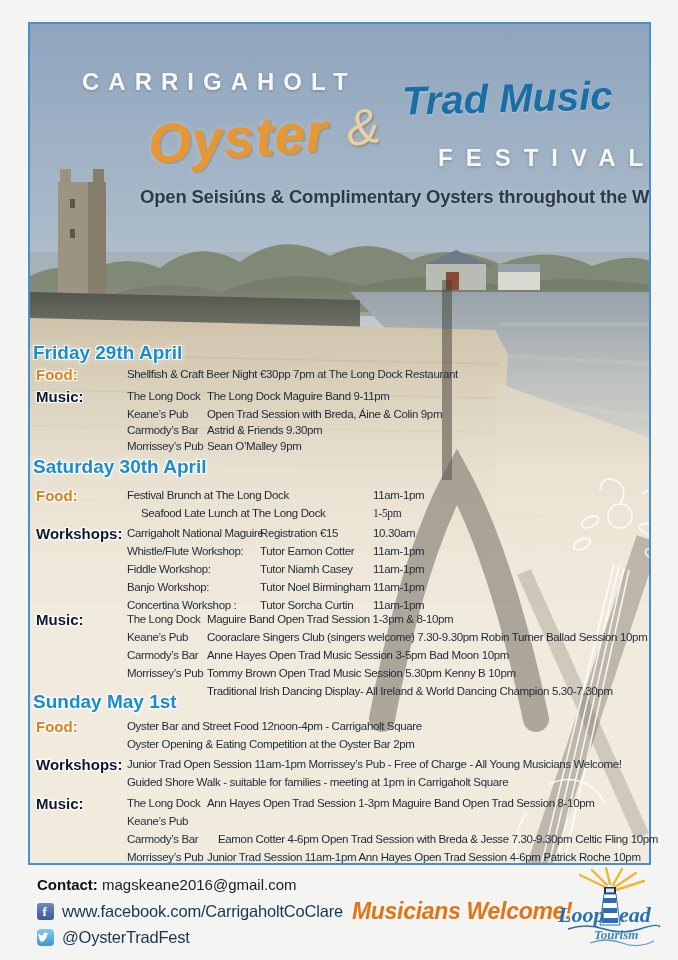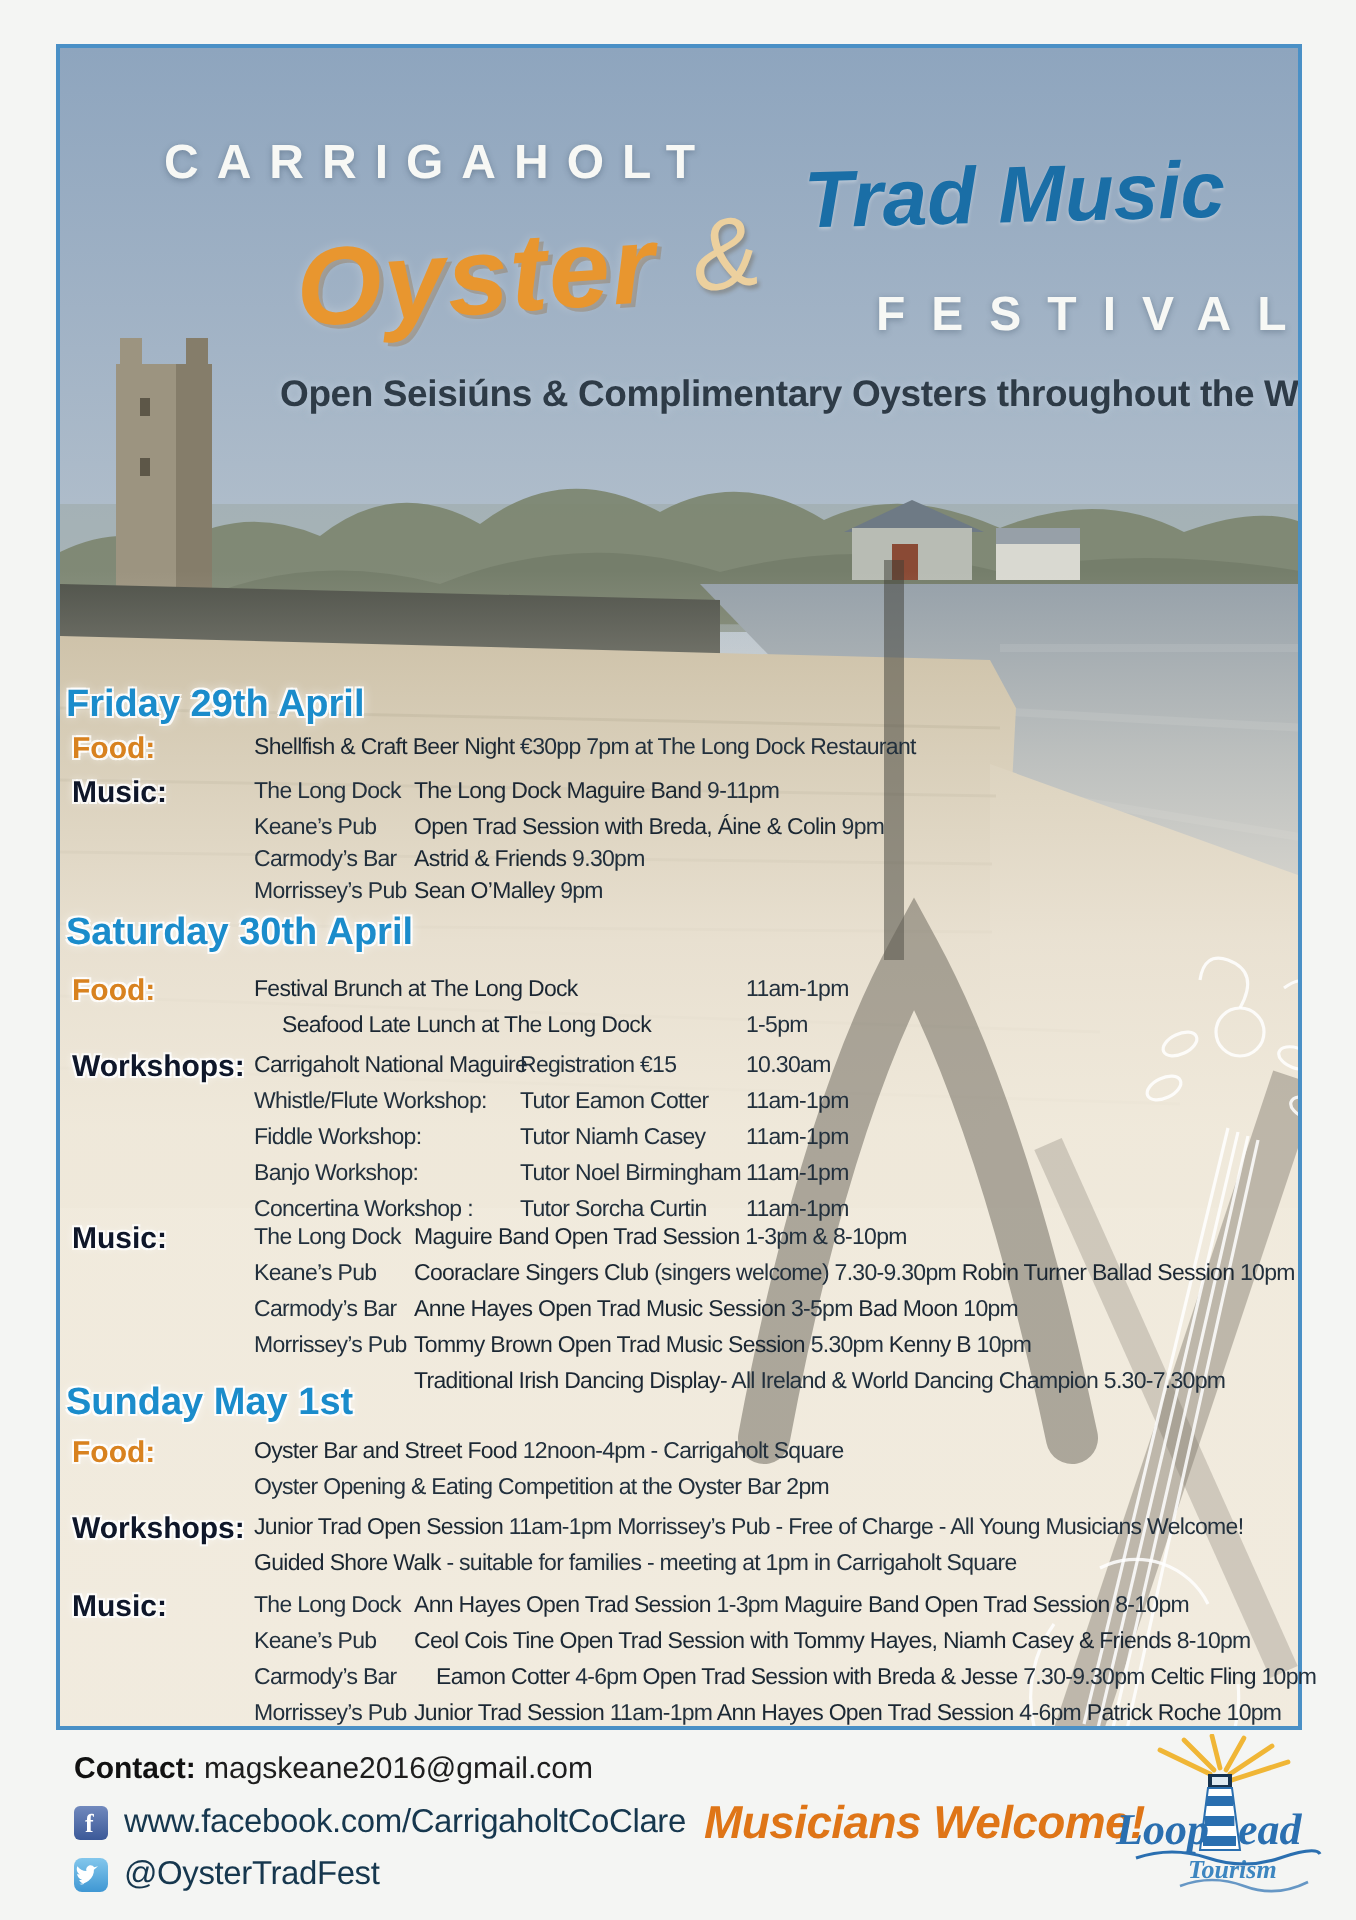--- a/index.html
+++ b/index.html
@@ -188,21 +188,21 @@
       </section>
       <section class="day day-1">
         <div class="day-title">Saturday 30th April</div>
         <div class="row" style="top: 33px;">
           <span class="cell lbl lbl-orange" style="left: 36px;"><span class="b">Food:</span></span>
           <span class="cell" style="left: 127px;"><span class="b">Festival Brunch at The Long Dock</span></span>
           <span class="cell" style="left: 373px;"><span class="r">11am-1pm</span></span>
         </div>
         <div class="row" style="top: 51px;">
           <span class="cell" style="left: 141px;"><span class="b">Seafood Late Lunch at The Long Dock</span></span>
-          <span class="cell" style="left: 373px;"><span class="r">1-5pm</span></span>
+          <span class="cell" style="left: 373px; font-family: Liberation Serif, serif;"><span class="r">1-5pm</span></span>
         </div>
         <div class="row" style="top: 71px;">
           <span class="cell lbl lbl-blue" style="left: 36px;"><span class="b">Workshops:</span></span>
           <span class="cell" style="left: 127px;"><span class="b">Carrigaholt National Maguire</span></span>
           <span class="cell" style="left: 260px;"><span class="r">Registration   €15</span></span>
           <span class="cell" style="left: 373px;"><span class="r">10.30am</span></span>
         </div>
         <div class="row" style="top: 89px;">
           <span class="cell" style="left: 127px;"><span class="r">Whistle/Flute Workshop:</span></span>
           <span class="cell" style="left: 260px;"><span class="r">Tutor Eamon Cotter</span></span>
@@ -260,21 +260,20 @@
         <div class="row" style="top: 85px;">
           <span class="cell" style="left: 127px;"><span class="b">Guided Shore Walk</span><span class="r"> - suitable for families - meeting at 1pm in Carrigaholt Square</span></span>
         </div>
         <div class="row" style="top: 106px;">
           <span class="cell lbl lbl-blue" style="left: 36px;"><span class="b">Music:</span></span>
           <span class="cell" style="left: 127px;"><span class="r">The Long Dock</span></span>
           <span class="cell" style="left: 207px;"><span class="b">Ann Hayes  Open Trad Session</span><span class="r"> 1-3pm   </span><span class="b">Maguire Band Open Trad Session</span><span class="r">  8-10pm</span></span>
         </div>
         <div class="row" style="top: 124px;">
           <span class="cell" style="left: 127px;"><span class="r">Keane’s Pub</span></span>
-          <span class="cell" style="left: 207px;"><span class="b">Ceol Cois Tine Open Trad Session with Tommy Hayes, Niamh Casey &amp; Friends</span><span class="r">  8-10pm</span></span>
         </div>
         <div class="row" style="top: 142px;">
           <span class="cell" style="left: 127px;"><span class="r">Carmody’s Bar</span></span>
           <span class="cell" style="left: 218px;"><span class="b">Eamon Cotter</span><span class="r">  4-6pm  </span><span class="b">Open Trad Session with Breda &amp; Jesse</span><span class="r">  7.30-9.30pm  </span><span class="b">Celtic Fling</span><span class="r">  10pm</span></span>
         </div>
         <div class="row" style="top: 160px;">
           <span class="cell" style="left: 127px;"><span class="r">Morrissey’s Pub</span></span>
           <span class="cell" style="left: 207px;"><span class="b">Junior Trad Session</span><span class="r">  11am-1pm   </span><span class="b">Ann Hayes Open Trad Session</span><span class="r"> 4-6pm    </span><span class="b">Patrick Roche</span><span class="r">  10pm</span></span>
         </div>
       </section>

